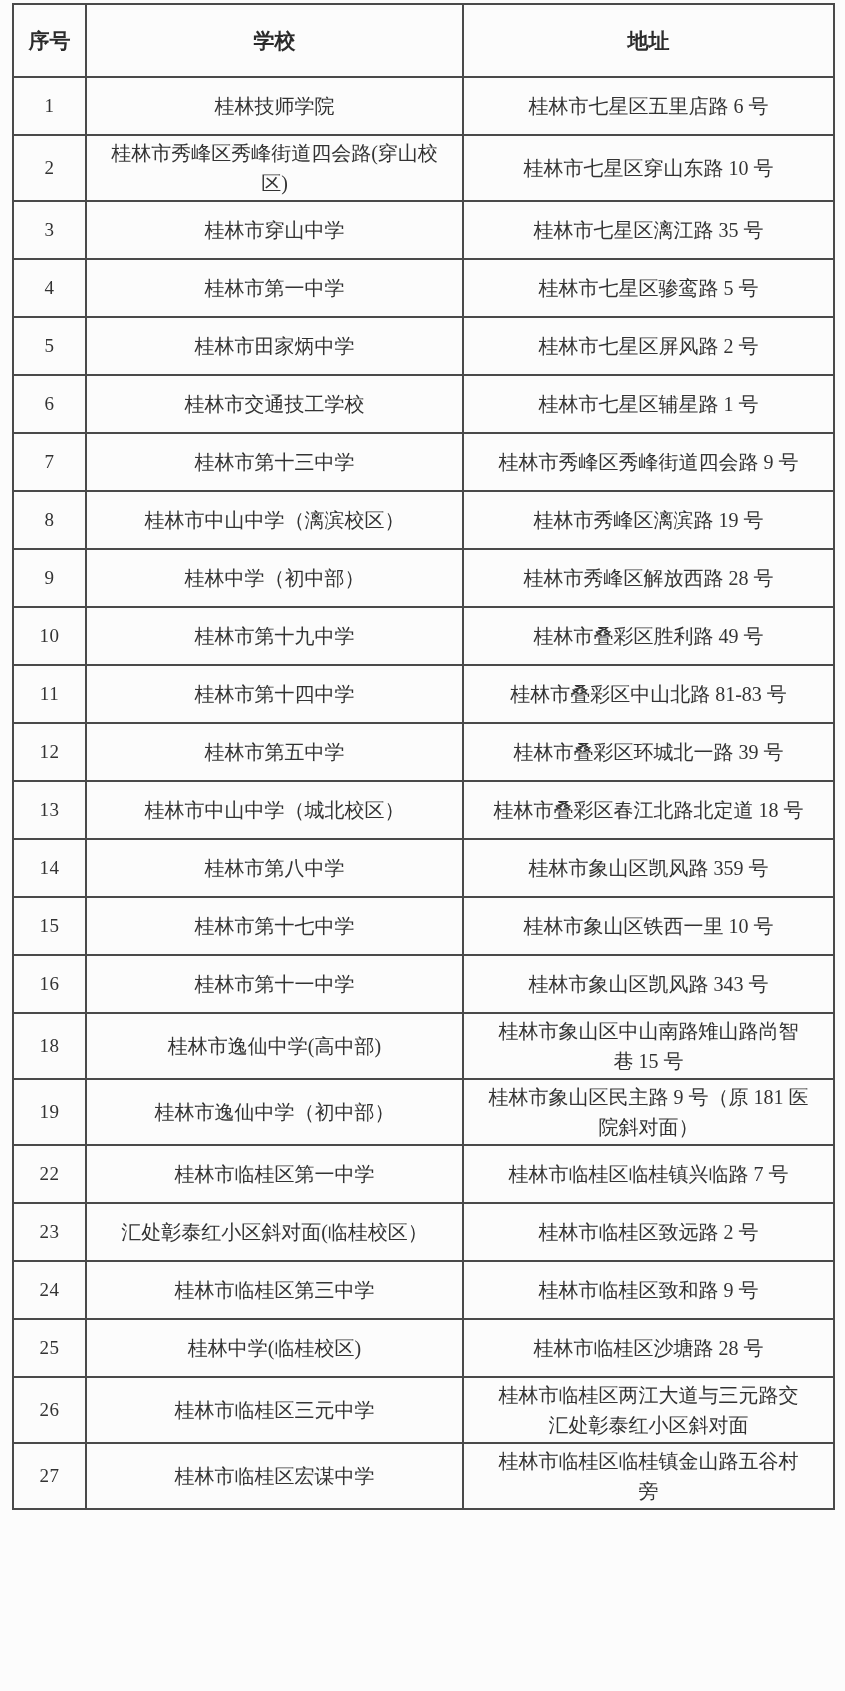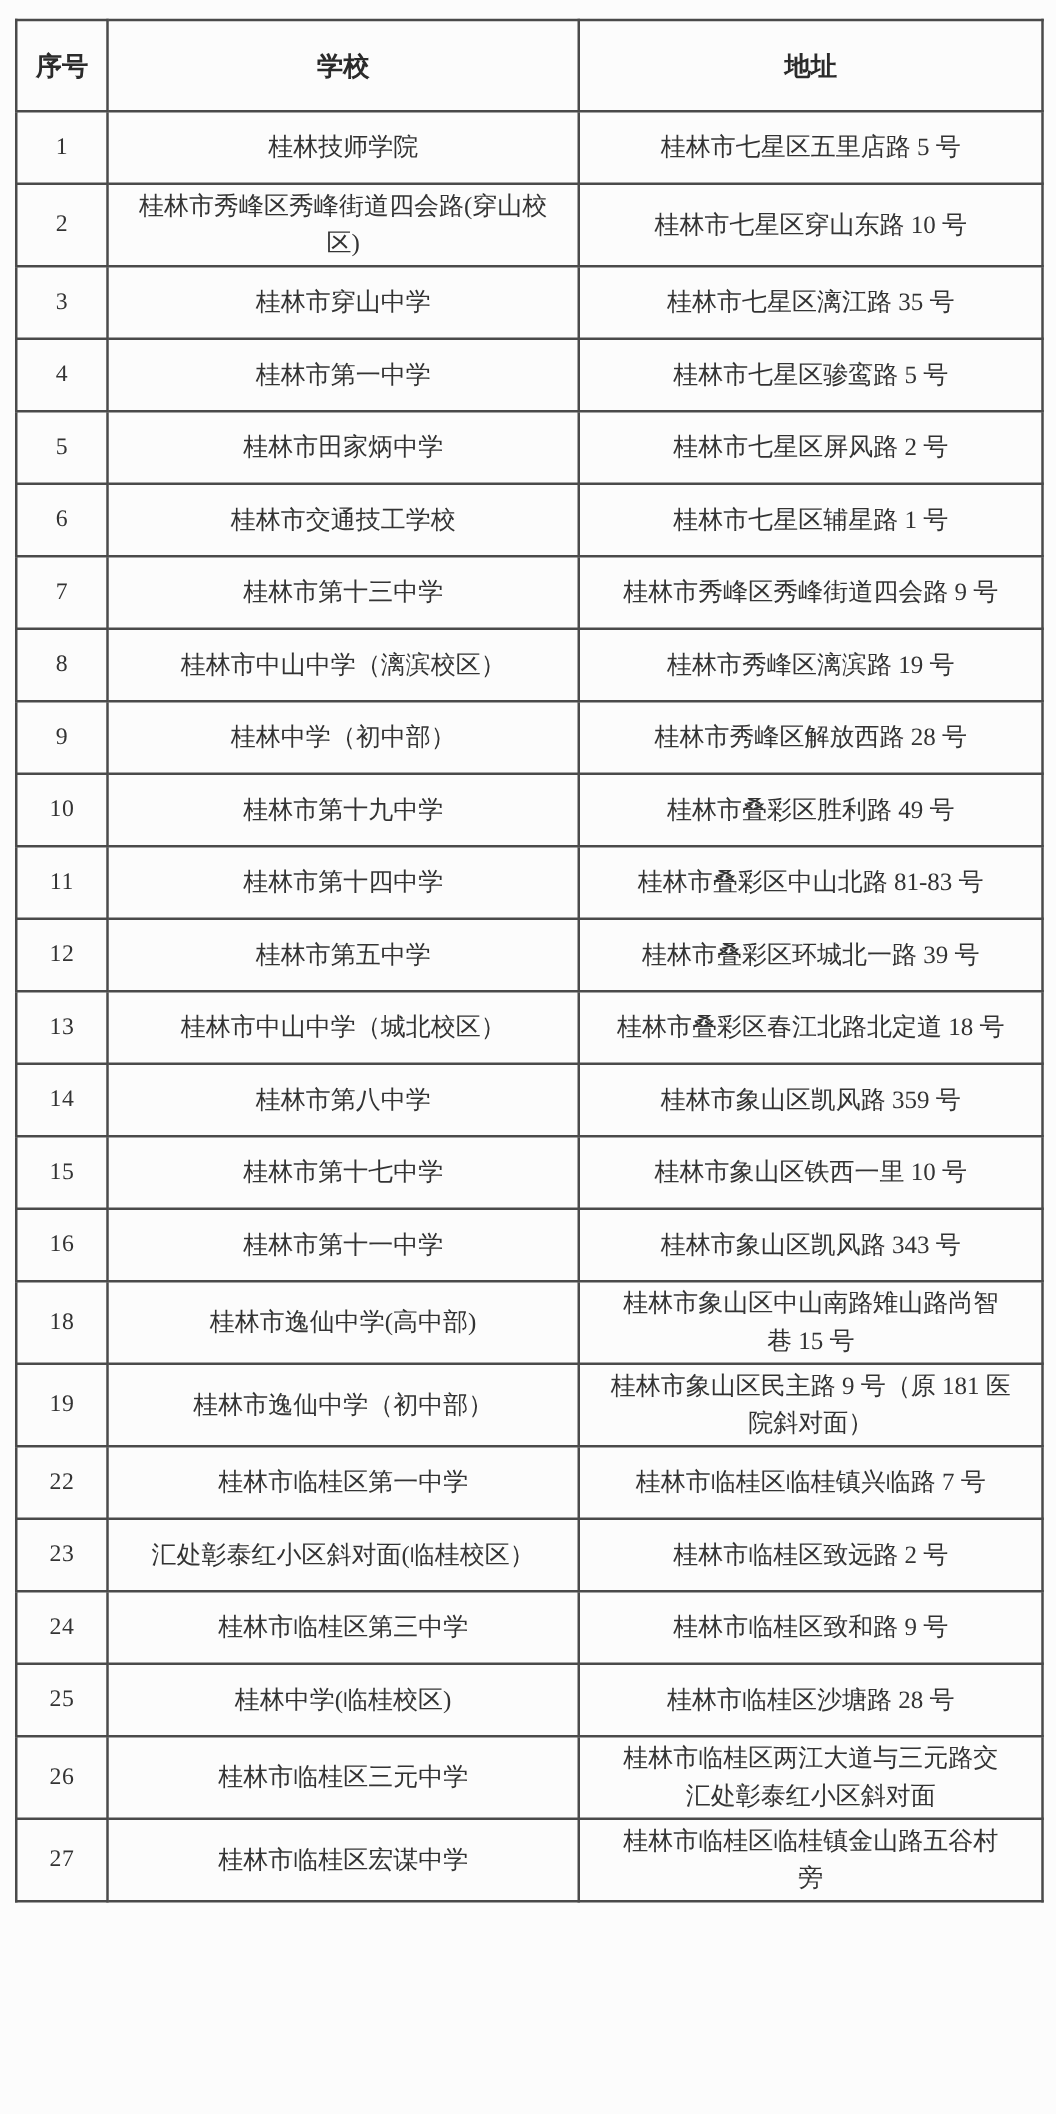--- a/index.html
+++ b/index.html
@@ -6,21 +6,21 @@
     margin: 0;
     padding: 0;
     background: #fcfcfc;
     font-family: "Liberation Serif", "DejaVu Serif", serif;
   }
   .page {
     width: 845px;
     height: 1691px;
     background: #fcfcfc;
     box-sizing: border-box;
-    padding: 15px 12px 0 12px;
+    padding: 3px 12px 0 12px;
     overflow: hidden;
   }
   table.school-table {
     border-collapse: collapse;
     width: 821px;
     table-layout: fixed;
     color: #333333;
   }
   table.school-table col.c-no { width: 73px; }
   table.school-table col.c-school { width: 377px; }
@@ -64,21 +64,21 @@
       <tr>
         <th>序号</th>
         <th>学校</th>
         <th>地址</th>
       </tr>
     </thead>
     <tbody>
         <tr>
           <td class="no-cell">1</td>
           <td class="school-cell">桂林技师学院</td>
-          <td class="address-cell">桂林市七星区五里店路 5 号</td>
+          <td class="address-cell">桂林市七星区五里店路 6 号</td>
         </tr>
         <tr>
           <td class="no-cell">2</td>
           <td class="school-cell">桂林市秀峰区秀峰街道四会路(穿山校
 区)</td>
           <td class="address-cell">桂林市七星区穿山东路 10 号</td>
         </tr>
         <tr>
           <td class="no-cell">3</td>
           <td class="school-cell">桂林市穿山中学</td>

